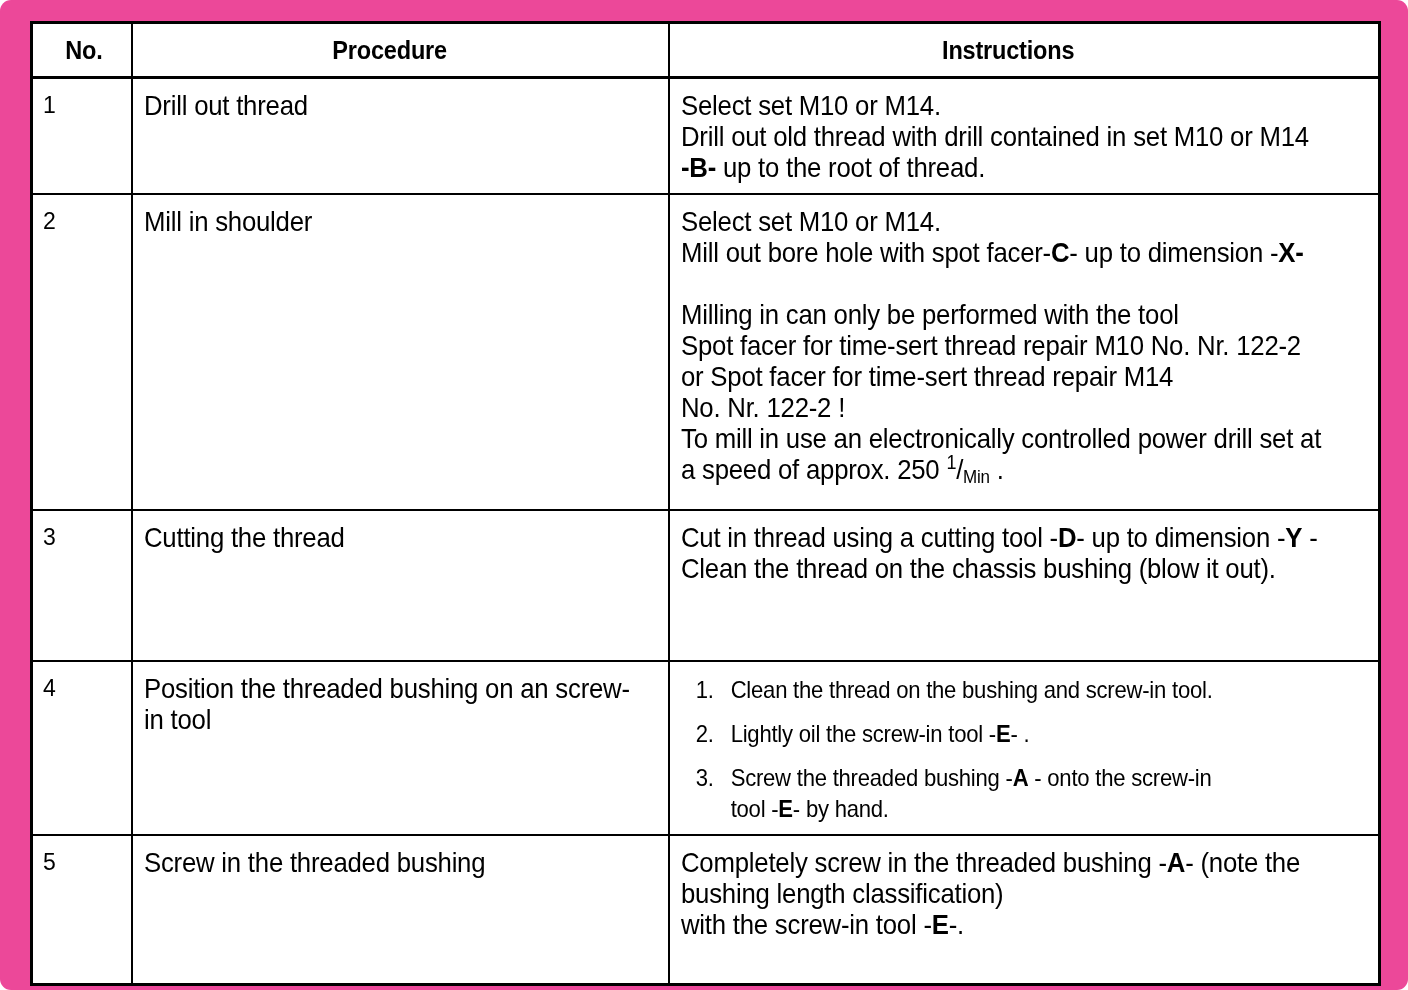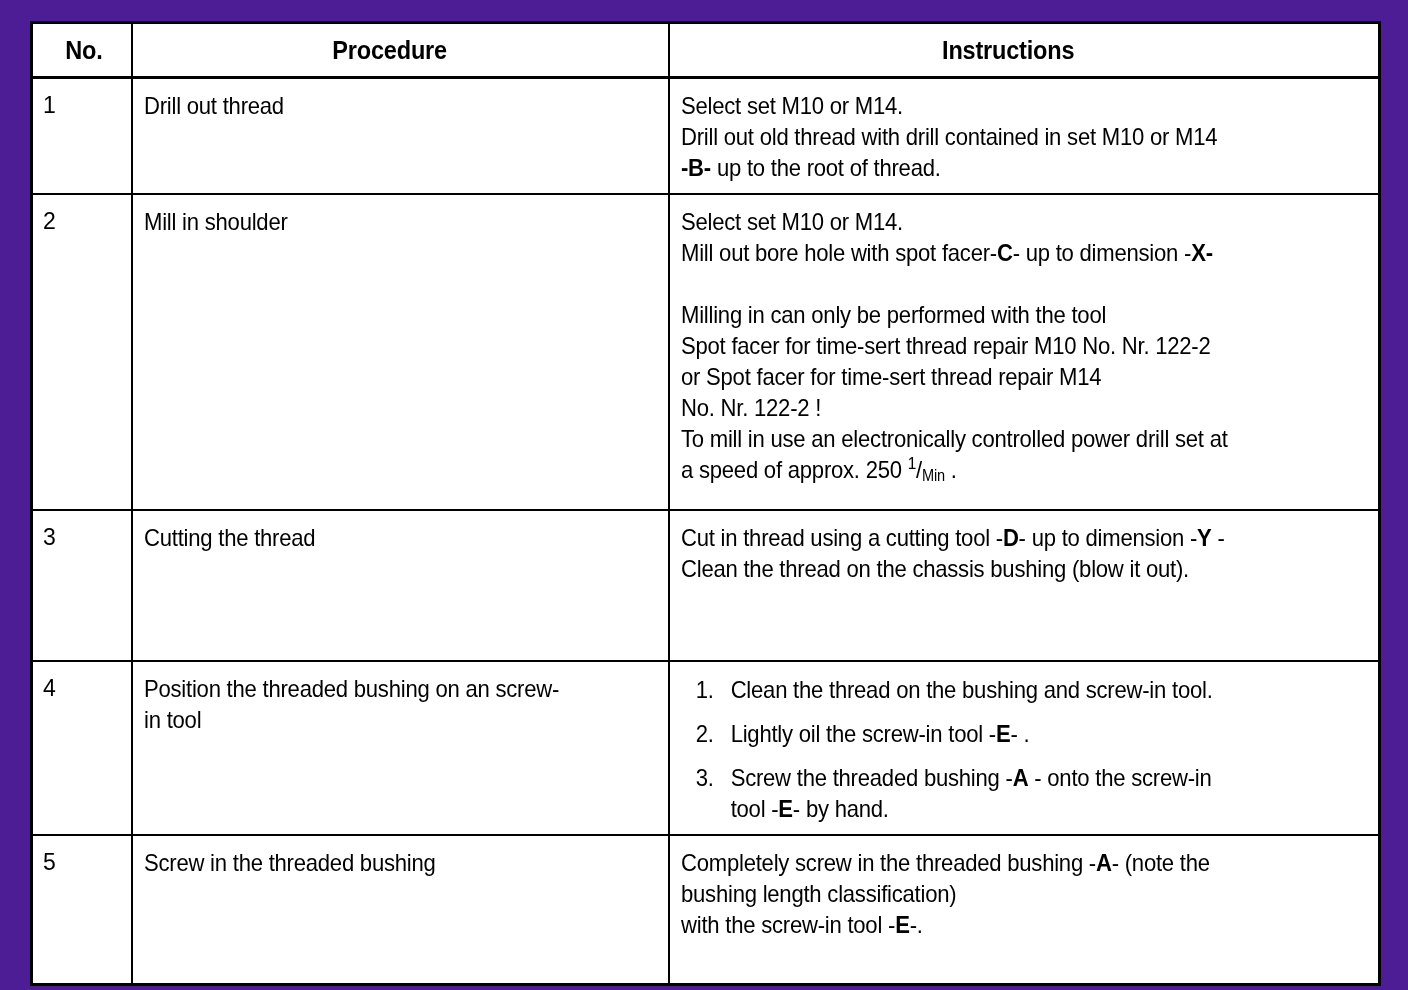--- a/index.html
+++ b/index.html
@@ -12,21 +12,22 @@
     height: 990px;
     font-family: "Liberation Sans", "DejaVu Sans", sans-serif;
     color: #000000;
     overflow: hidden;
   }
 
   .page {
     position: relative;
     width: 1408px;
     height: 990px;
-    background: #4c1d95;
+    background: #ec4899;
+    border-radius: 11px;
   }
 
   
   .proc-table {
     position: absolute;
     left: 30px;
     top: 21px;
     width: 1348px;
     border-collapse: collapse;
     table-layout: fixed;
@@ -56,21 +57,21 @@
     padding: 14px 0 0 11px;
     letter-spacing: -0.2px;
     transform: scaleX(0.94);
     transform-origin: left center;
     white-space: nowrap;
   }
 
   
   .cell-pad {
     padding: 11px 10px 10px 11px;
-    font-size: 24px;
+    font-size: 28px;
     line-height: 31px;
     letter-spacing: -0.25px;
   }
   .cell-pad.num {
     padding-left: 10px;
     font-size: 23px;
   }
   .squeeze {
     display: block;
     transform: scaleX(0.92);

